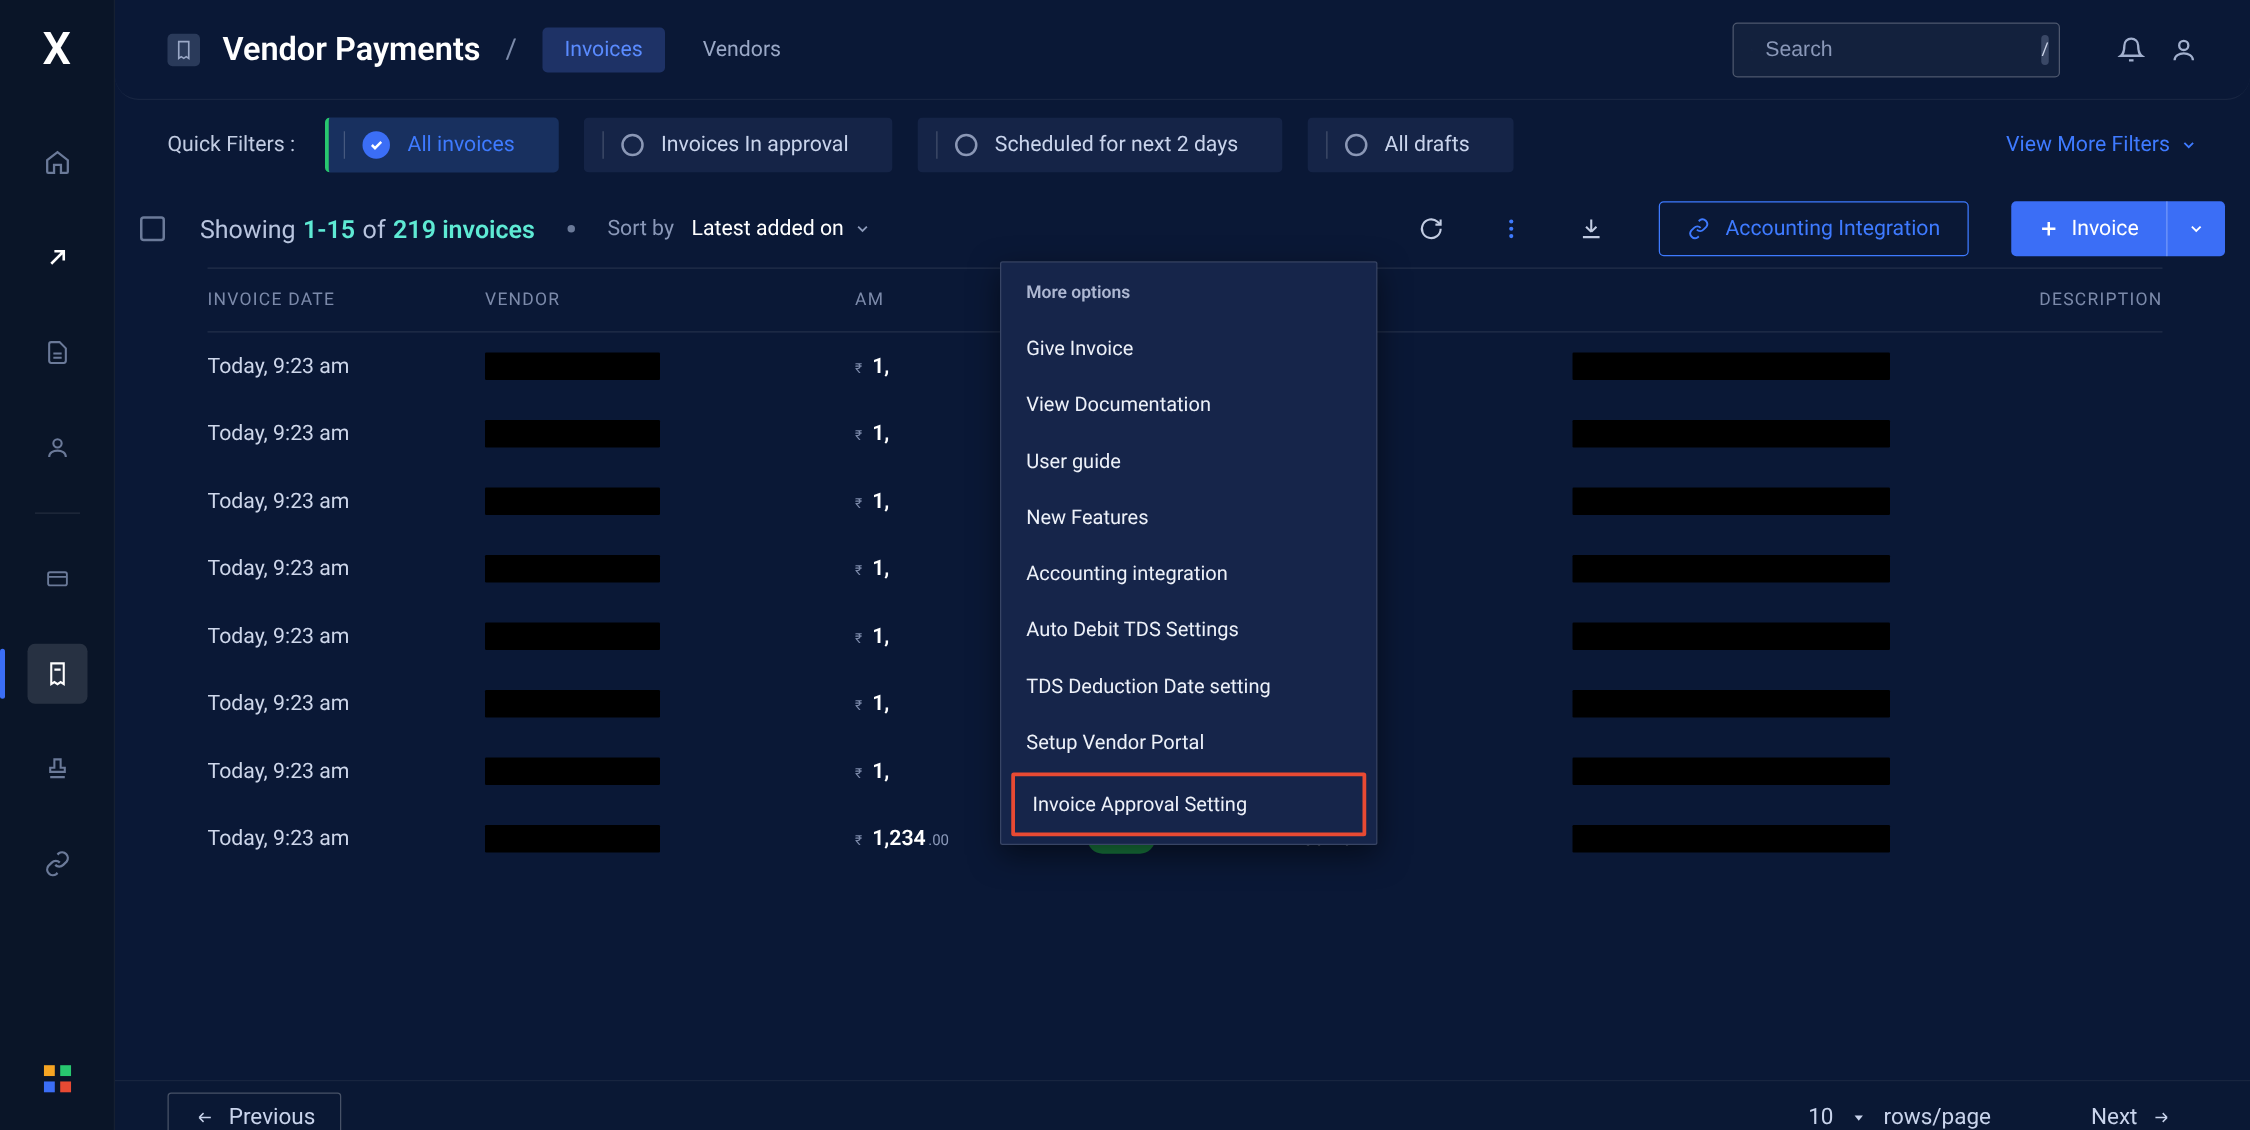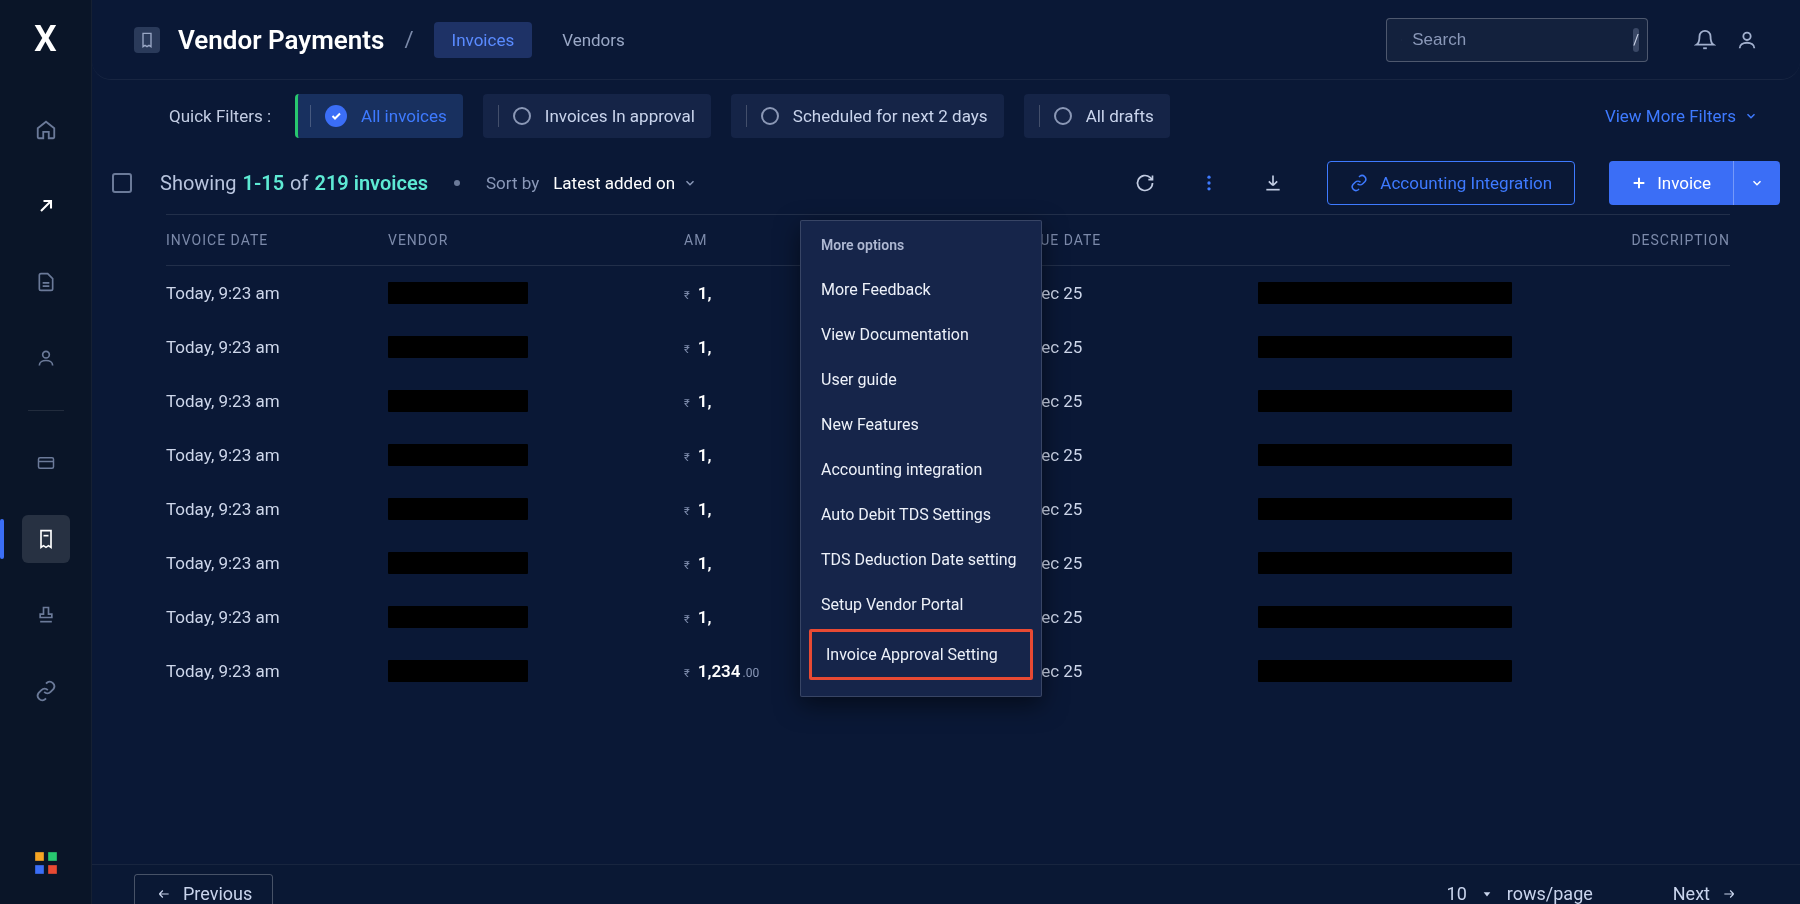--- a/index.html
+++ b/index.html
@@ -141,25 +141,24 @@
     height: 72px;
     display: flex;
     align-items: center;
     padding: 0 42px;
     gap: 20px;
   }
   .quick-label {
     font-size: 17px;
     color: #c2cce2;
     margin-right: 4px;
-    margin-left: 35px;
   }
   .filter-chip {
     height: 44px;
-    padding: 0 16px 0 12px;
+    padding: 0 35px 0 12px;
     background: #152447;
     border-radius: 4px;
     display: flex; align-items: center;
     gap: 14px;
     border-left: 3px solid transparent;
     cursor: pointer;
   }
   .filter-chip.active {
     background: #18305f;
     border-left-color: #28c76f;
@@ -293,28 +292,28 @@
     font-size: 13px;
     border-radius: 12px;
     display: inline-flex;
     align-items: center;
     width: fit-content;
   }
 
   
   .dropdown {
     position: absolute;
-    top: 220px;
+    top: 209px;
     left: 708px;
-    width: 242px;
+    width: 302px;
     background: #16254a;
     border: 1px solid rgba(255,255,255,0.15);
     border-radius: 2px;
     box-shadow: 0 8px 24px rgba(0,0,0,0.5);
-    padding-bottom: 10px;
+    padding-bottom: 0;
     z-index: 10;
   }
   .dropdown-title {
     font-size: 14px;
     color: #aeb8d2;
     font-weight: 600;
     padding: 16px 20px 14px;
   }
   .dropdown-item {
     font-size: 16px;
@@ -706,21 +705,21 @@
     <div class="col-due">Dec 25</div>
     <div class="col-desc">
             <div class="redact"></div>
           </div>
   </div>
       </div>
   </div>
 
   <div class="dropdown">
     <div class="dropdown-title">More options</div>
-    <div class="dropdown-item">More Feedback</div>
+    <div class="dropdown-item">Give Invoice</div>
     <div class="dropdown-item">View Documentation</div>
     <div class="dropdown-item">User guide</div>
     <div class="dropdown-item">New Features</div>
     <div class="dropdown-item">Accounting integration</div>
     <div class="dropdown-item">Auto Debit TDS Settings</div>
     <div class="dropdown-item">TDS Deduction Date setting</div>
     <div class="dropdown-item">Setup Vendor Portal</div>
     <div class="dropdown-item highlight">Invoice Approval Setting</div>
   </div>
 

